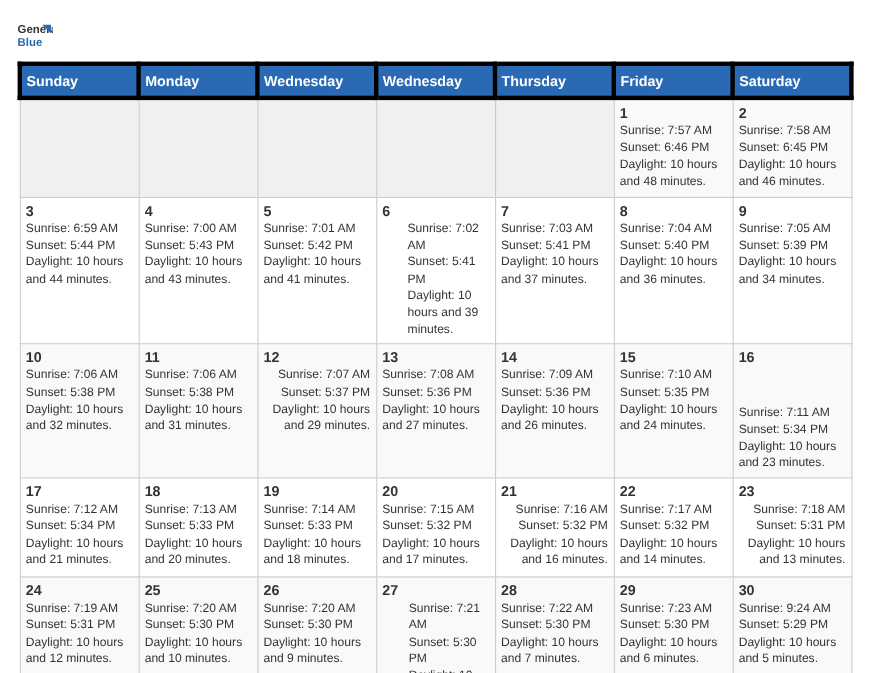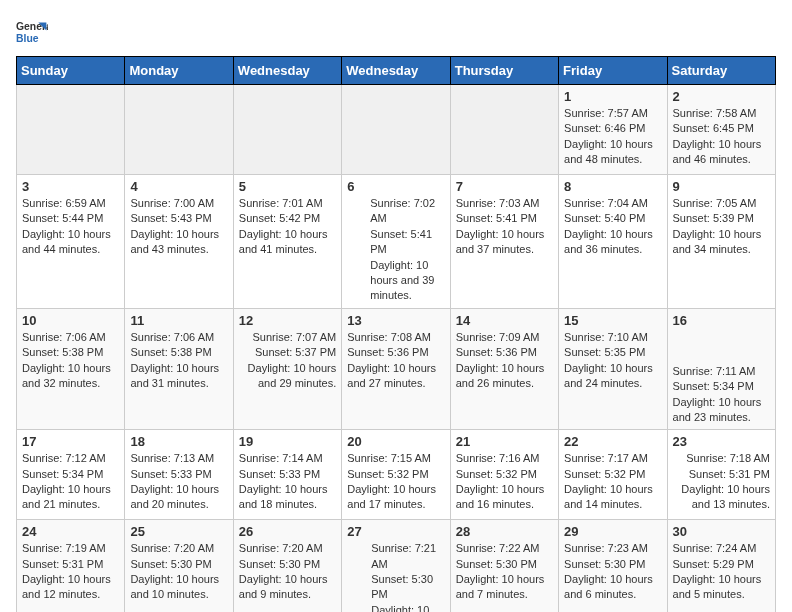--- a/index.html
+++ b/index.html
@@ -48,21 +48,21 @@
       width: 100%;
       border-collapse: collapse;
     }
     thead th {
       background-color: #2a6ab5;
       color: #fff;
       font-size: 13px;
       font-weight: bold;
       padding: 6px 4px;
       text-align: left;
-      border: 1px solid #000000;
+      border: 4px solid #000000;
     }
     tbody tr {
       vertical-align: top;
     }
     tbody td {
       border: 1px solid #ccc;
       padding: 4px 5px;
       font-size: 11px;
       color: #333;
       width: calc(100% / 7);
@@ -246,21 +246,21 @@
 Daylight: 10 hours and 18 minutes.</div>
         </td>
         <td>
           <span class="day-number">20</span>
           <div class="day-info" style="white-space: pre-wrap;">Sunrise: 7:15 AM
 Sunset: 5:32 PM
 Daylight: 10 hours and 17 minutes.</div>
         </td>
         <td>
           <span class="day-number">21</span>
-          <div class="day-info" style="white-space: pre-wrap;">Sunrise: 7:16 AM
+          <div class="day-info" style="white-space: pre-wrap; text-align: right;">Sunrise: 7:16 AM
 Sunset: 5:32 PM
 Daylight: 10 hours and 16 minutes.</div>
         </td>
         <td>
           <span class="day-number">22</span>
           <div class="day-info" style="white-space: pre-wrap;">Sunrise: 7:17 AM
 Sunset: 5:32 PM
 Daylight: 10 hours and 14 minutes.</div>
         </td>
         <td>
@@ -302,19 +302,19 @@
 Daylight: 10 hours and 7 minutes.</div>
         </td>
         <td>
           <span class="day-number">29</span>
           <div class="day-info" style="white-space: pre-wrap;">Sunrise: 7:23 AM
 Sunset: 5:30 PM
 Daylight: 10 hours and 6 minutes.</div>
         </td>
         <td>
           <span class="day-number">30</span>
-          <div class="day-info" style="white-space: pre-wrap;">Sunrise: 7:24 AM
+          <div class="day-info" style="white-space: pre-wrap;">Sunrise: 9:24 AM
 Sunset: 5:29 PM
 Daylight: 10 hours and 5 minutes.</div>
         </td>
       </tr>
     </tbody>
 </table>
 
 </body></html>

